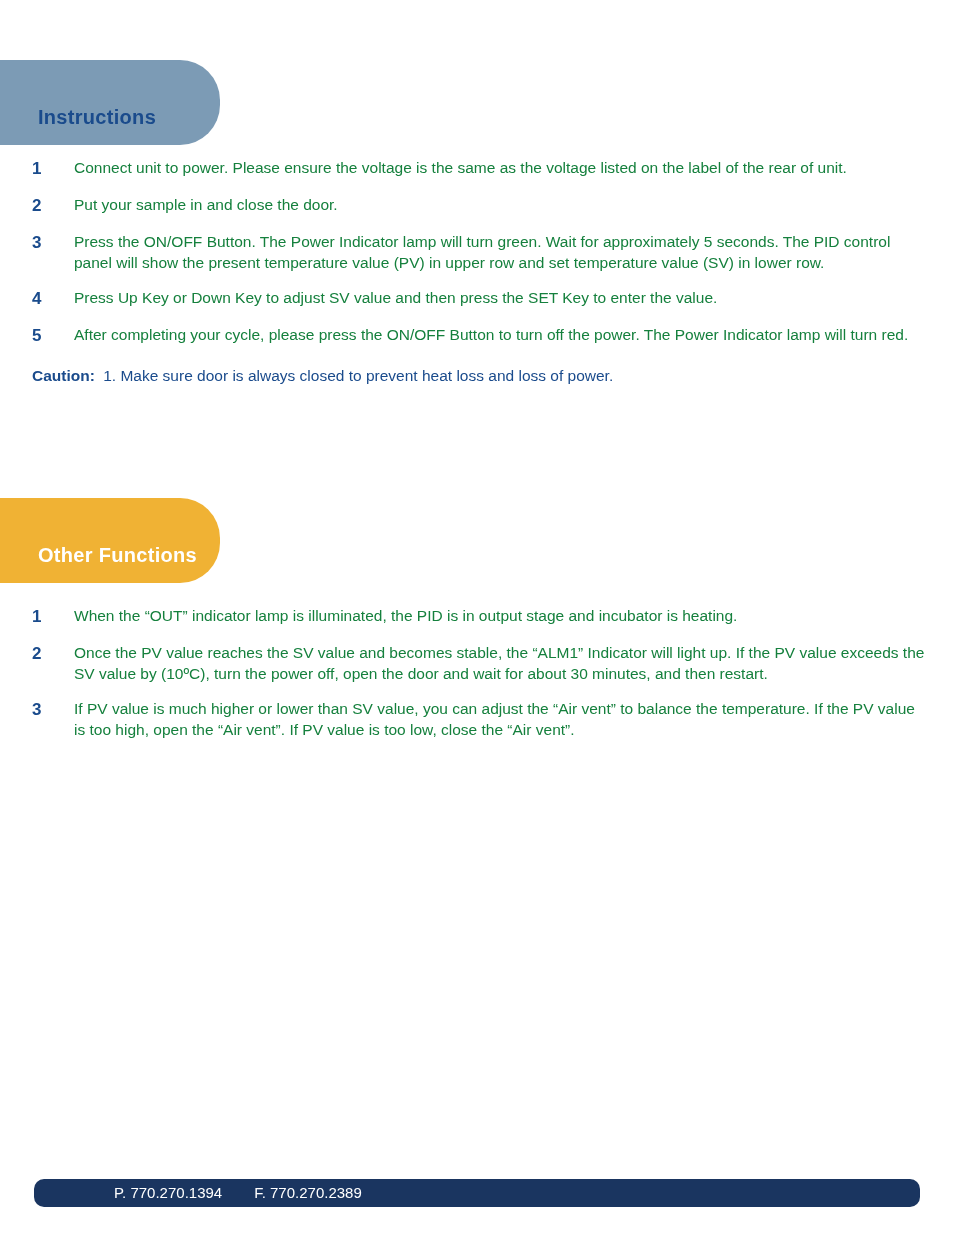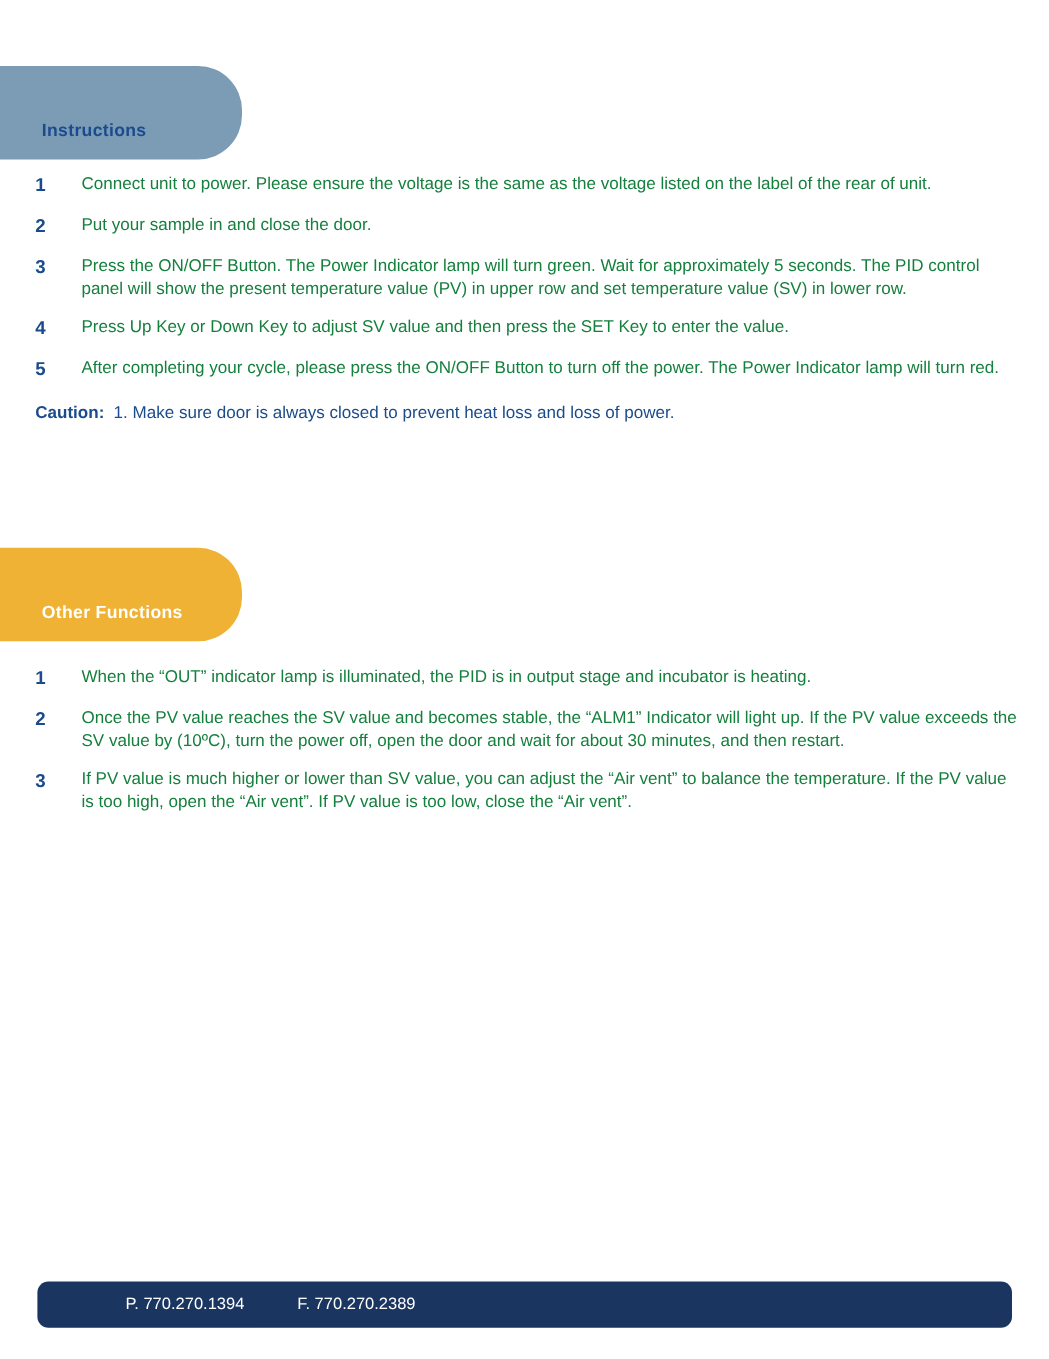--- a/index.html
+++ b/index.html
@@ -22,21 +22,21 @@
     border-top-right-radius: 40px;
     border-bottom-right-radius: 40px;
     display: flex;
     align-items: flex-end;
     padding: 0 0 14px 38px;
   }
   .tab.blue  { background: #7c9bb5; top: 60px; }
   .tab.gold  { background: #f0b234; top: 498px; }
   .tab h2 {
     font-weight: bold;
-    font-size: 16px;
+    font-size: 20px;
     letter-spacing: 0.3px;
   }
   .tab.blue h2 { color: #1a4b8c; }
   .tab.gold h2 { color: #ffffff; text-align: center; }
 
   .ol {
     position: absolute;
     left: 32px;
     right: 24px;
   }
@@ -69,29 +69,29 @@
   .caution-label { font-weight: bold; }
   .caution-sub {
     padding-left: 74px;
   }
 
   .footer {
     position: absolute;
     left: 34px;
     right: 34px;
     bottom: 28px;
-    height: 42px;
+    height: 28px;
     background: #1a3560;
     border-radius: 10px;
     display: flex;
     align-items: center;
     color: #ffffff;
     font-size: 15px;
     padding: 11px 30px;
-    gap: 48px;
+    gap: 32px;
   }
   .footer .p   { flex: 0 0 auto; margin-left: 50px; }
   .footer .f   { flex: 0 0 auto; }
   .footer .addr{ flex: 0 0 auto; margin-left: 50px; }
 </style>
 </head>
 <body>
 
 <div class="tab blue">
   <h2>Instructions</h2>

